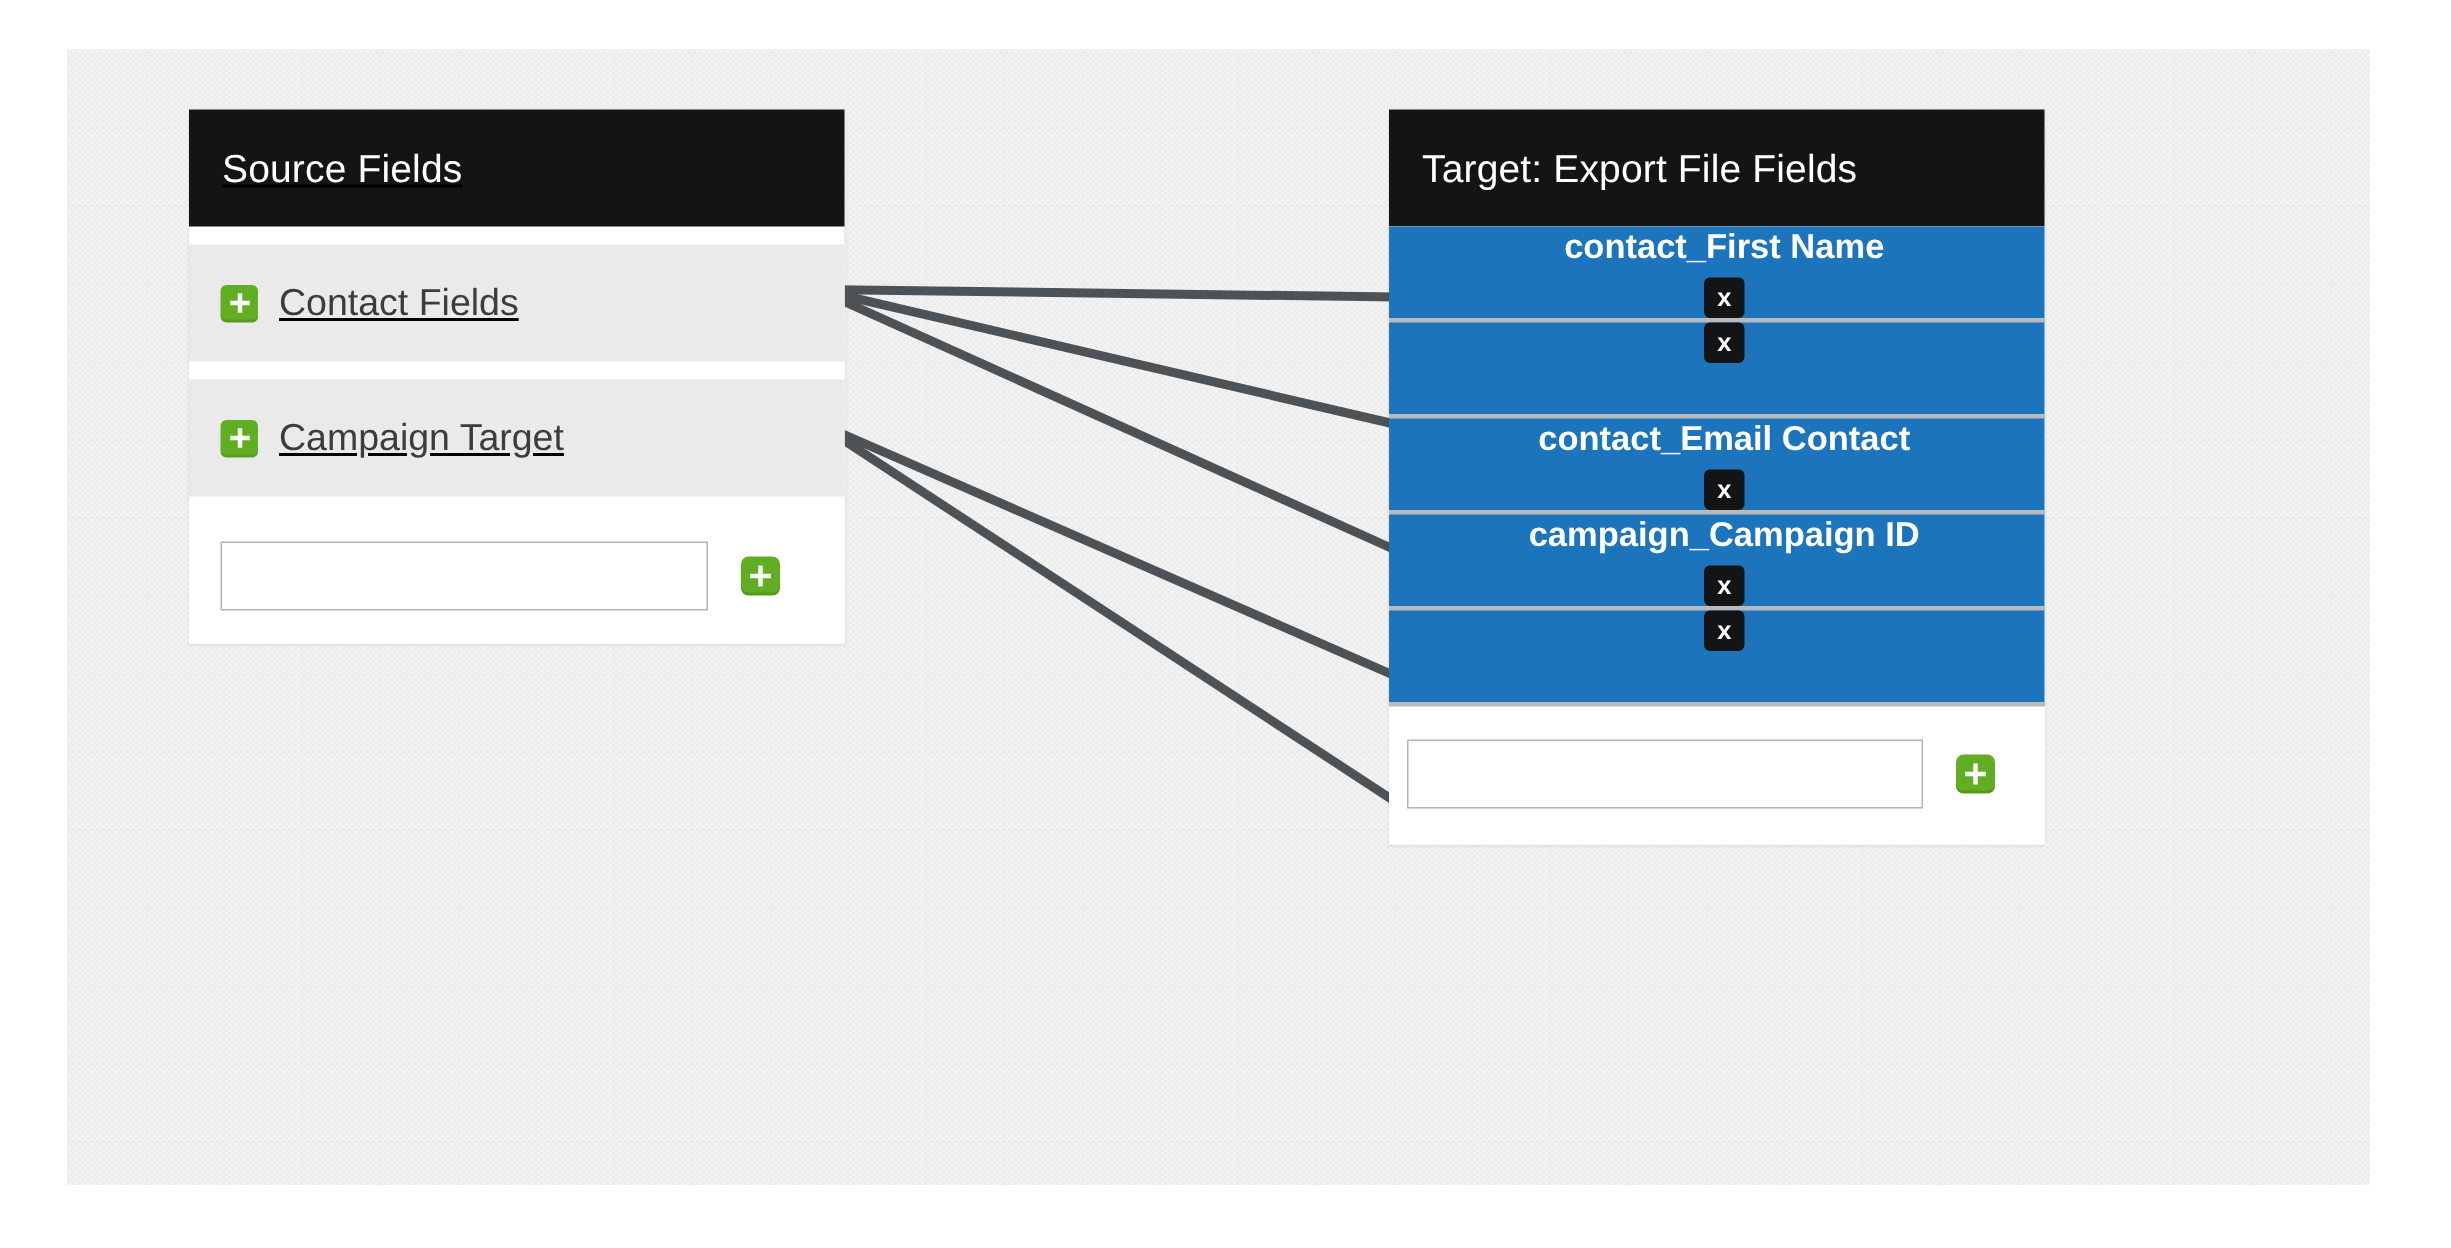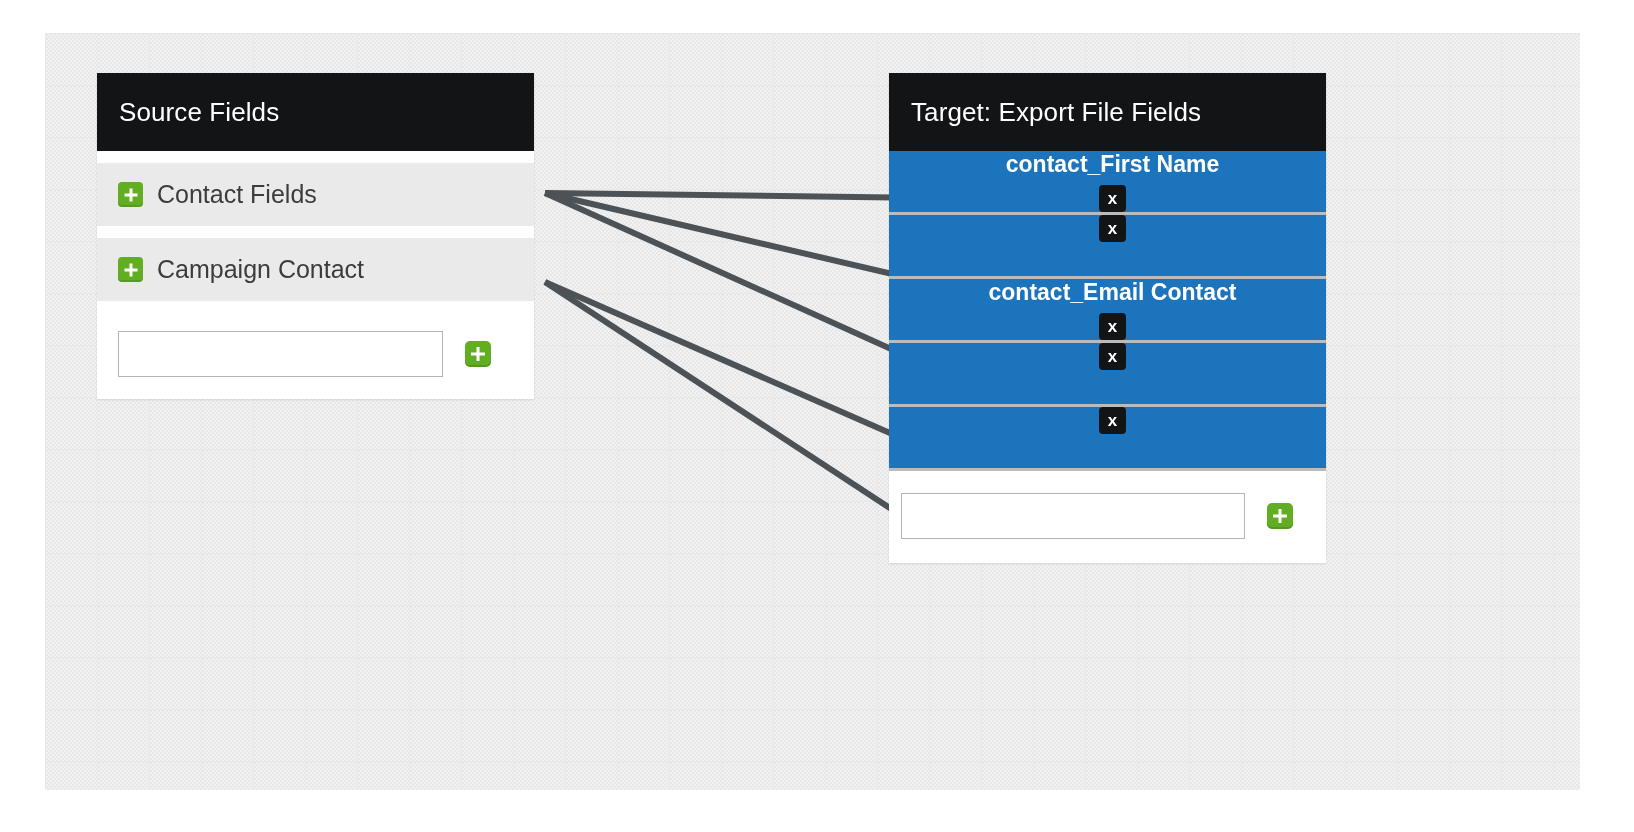--- a/index.html
+++ b/index.html
@@ -63,31 +63,32 @@
     color: #ffffff;
     font-size: 26px;
     font-weight: 400;
     line-height: 1;
     padding: 26px 0 26px 22px;
     letter-spacing: 0.1px;
   }
 
   
   #source-panel {
-    left: 52px;
+    left: 81px;
     top: 40px;
     width: 437px;
+    text-decoration: underline;
   }
   .source-body {
     padding: 0 0 0 0;
     background: #ffffff;
   }
   .source-row {
     background: #eaeaea;
-    height: 63px;
+    height: 78px;
     display: flex;
     align-items: center;
     padding-left: 21px;
     margin-bottom: 12px;
     cursor: pointer;
     text-align: center;
   }
   .source-row:first-child { margin-top: 12px; }
   .source-label {
     font-size: 25px;
@@ -157,21 +158,21 @@
     position: absolute;
     background: #ffffff;
     left: 50%;
     top: 50%;
   }
   .add-btn::before { width: 14px; height: 3px; transform: translate(-50%,-50%); }
   .add-btn::after  { width: 3px; height: 14px; transform: translate(-50%,-50%); }
 
   
   #target-panel {
-    left: 844px;
+    left: 881px;
     top: 40px;
     width: 437px;
   }
   .target-body { background: #ffffff; }
   .target-row {
     background: #1c75bc;
     height: 64px;
     display: flex;
     align-items: center;
     padding: 0 18px 0 28px;
@@ -231,21 +232,21 @@
 
     <div class="source-body">
 
       <div class="source-row">
         <span class="sq-icon plus"></span>
         <span class="source-label">Contact Fields</span>
       </div>
 
       <div class="source-row">
         <span class="sq-icon plus"></span>
-        <span class="source-label">Campaign Contact</span>
+        <span class="source-label">Campaign Target</span>
       </div>
 
 
       <div class="add-row">
         <input class="add-input" type="text" style="width: 325px;" placeholder="">
         <button class="add-btn"></button>
       </div>
 
     </div>
   </div>
@@ -264,20 +265,21 @@
       <div class="target-row">
         <button class="remove-btn">x</button>
       </div>
 
       <div class="target-row">
         <span class="target-label">contact_Email Contact</span>
         <button class="remove-btn">x</button>
       </div>
 
       <div class="target-row">
+        <span class="target-label">campaign_Campaign ID</span>
         <button class="remove-btn">x</button>
       </div>
 
       <div class="target-row">
         <button class="remove-btn">x</button>
       </div>
 
       <div class="add-row" style="padding-left:12px; padding-top:22px; padding-bottom:24px;">
         <input class="add-input" type="text" style="width: 344px;" placeholder="">
         <button class="add-btn"></button>

